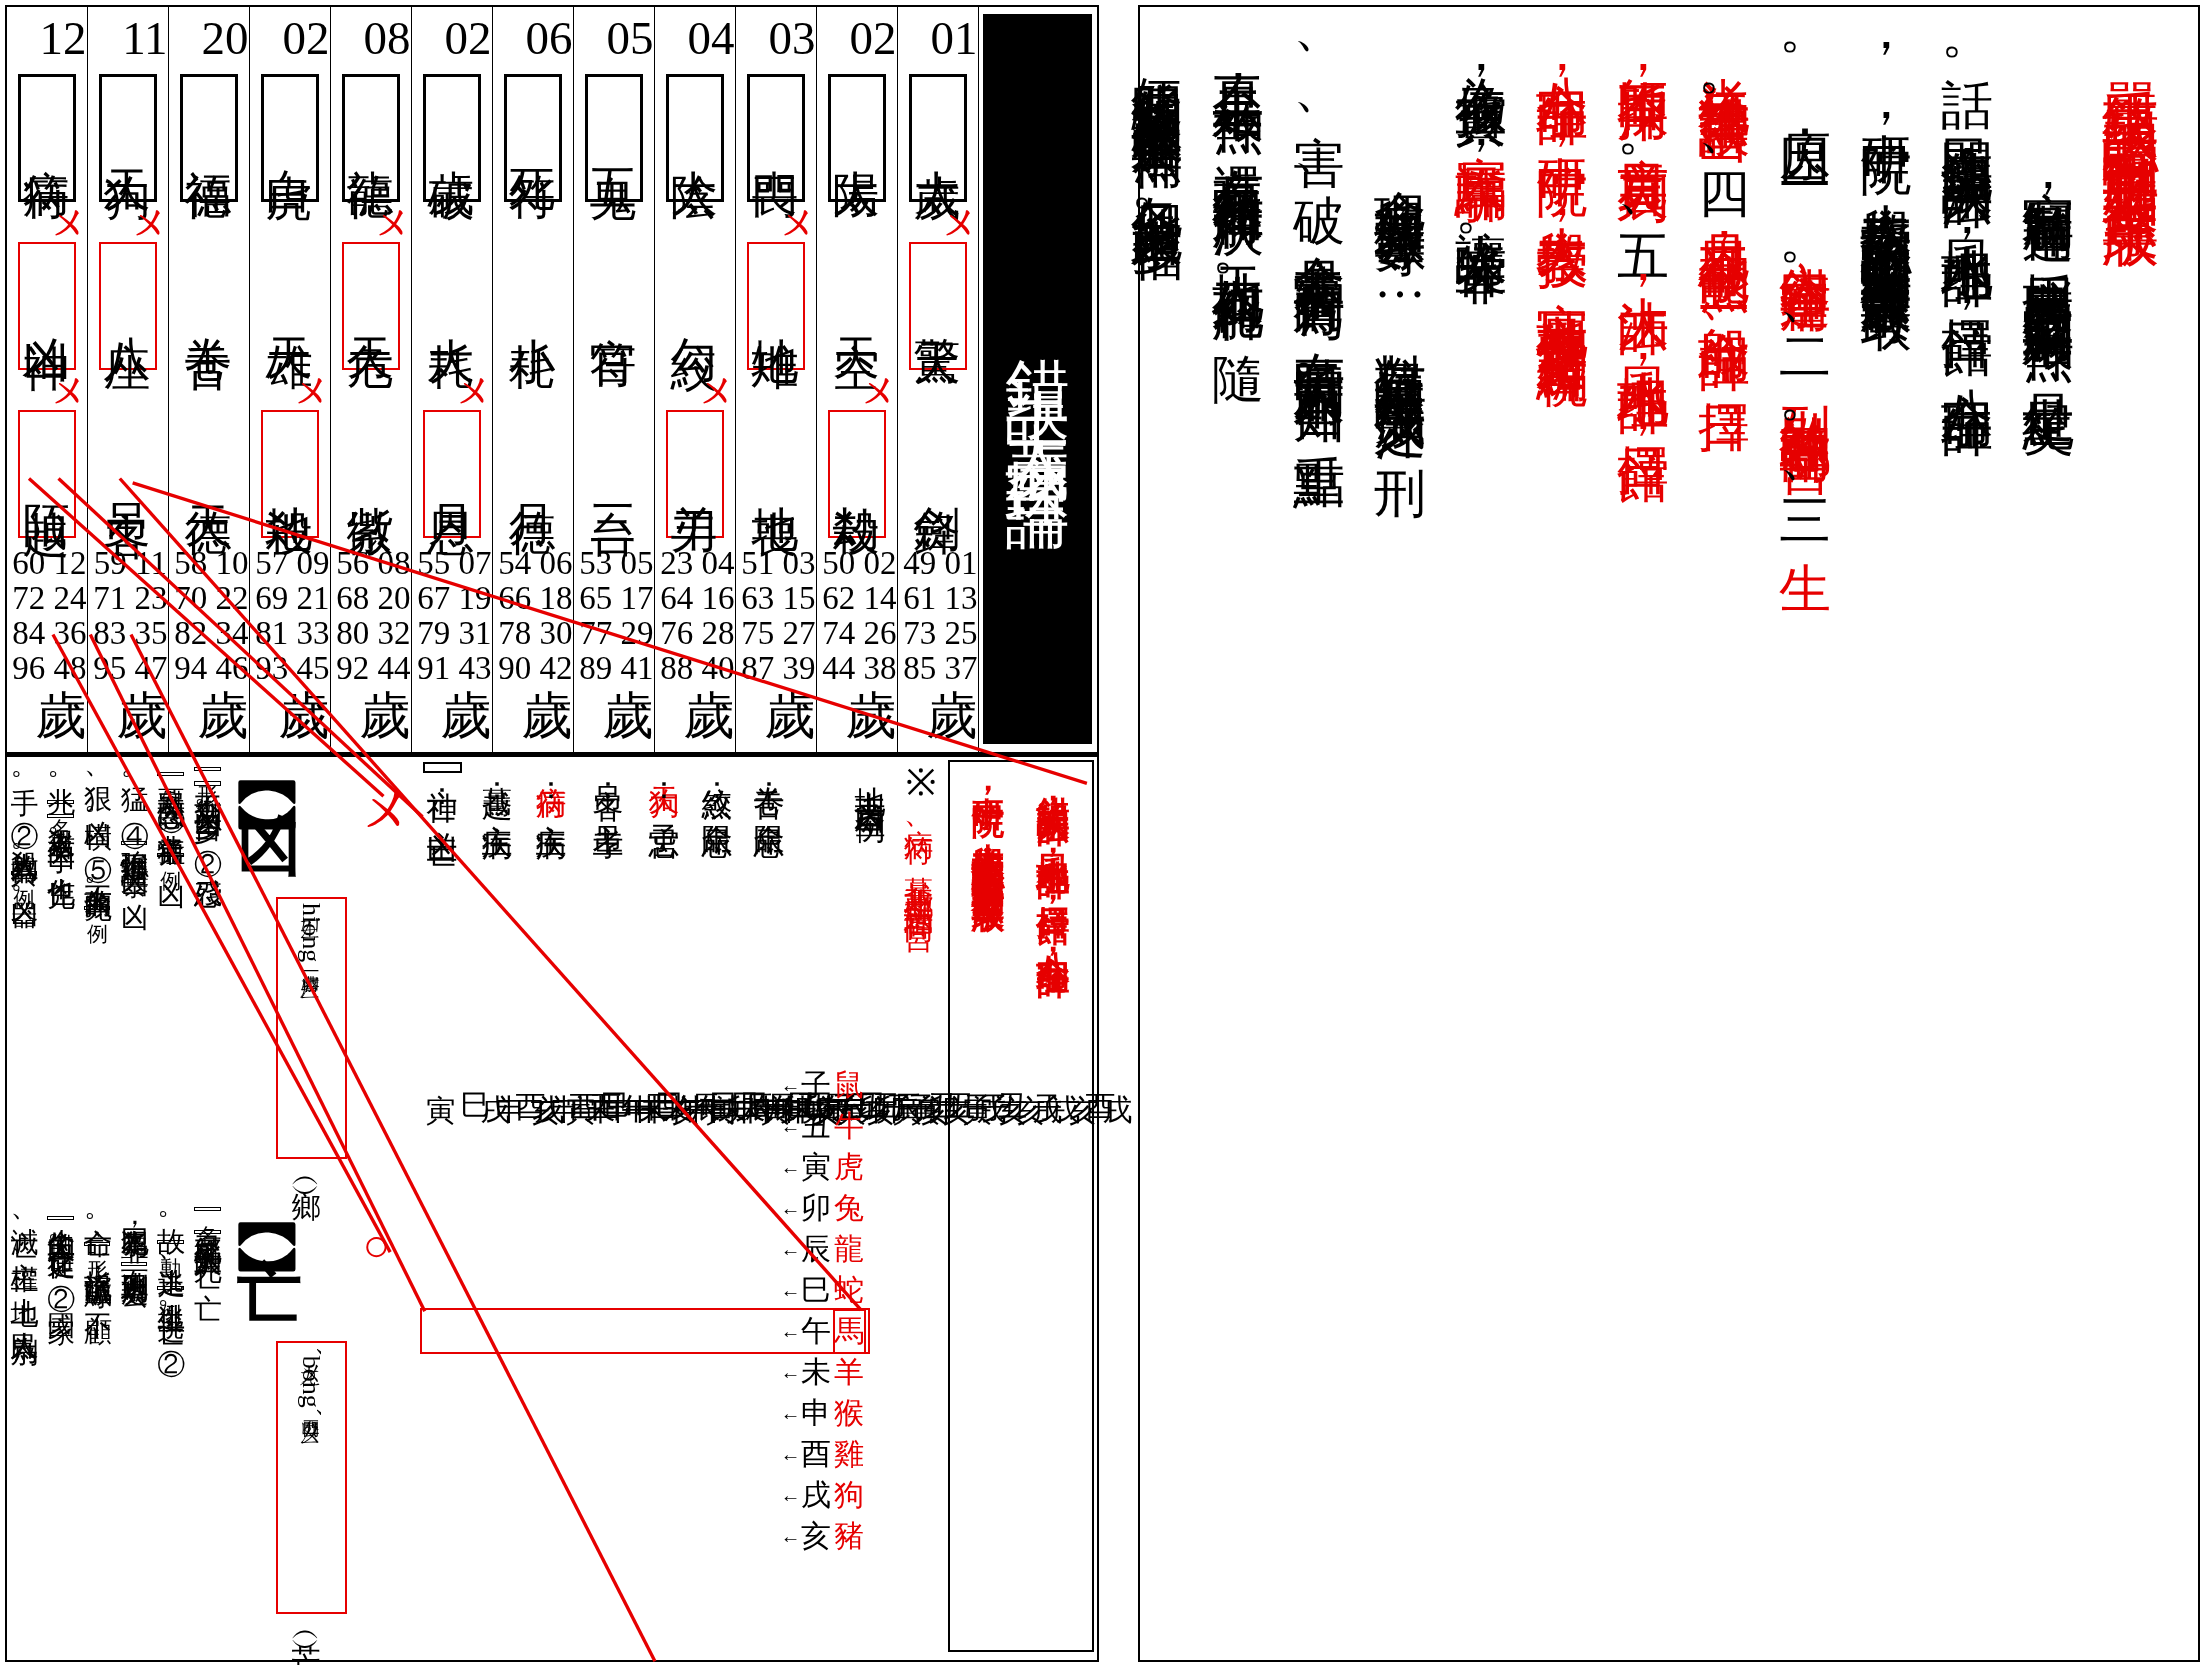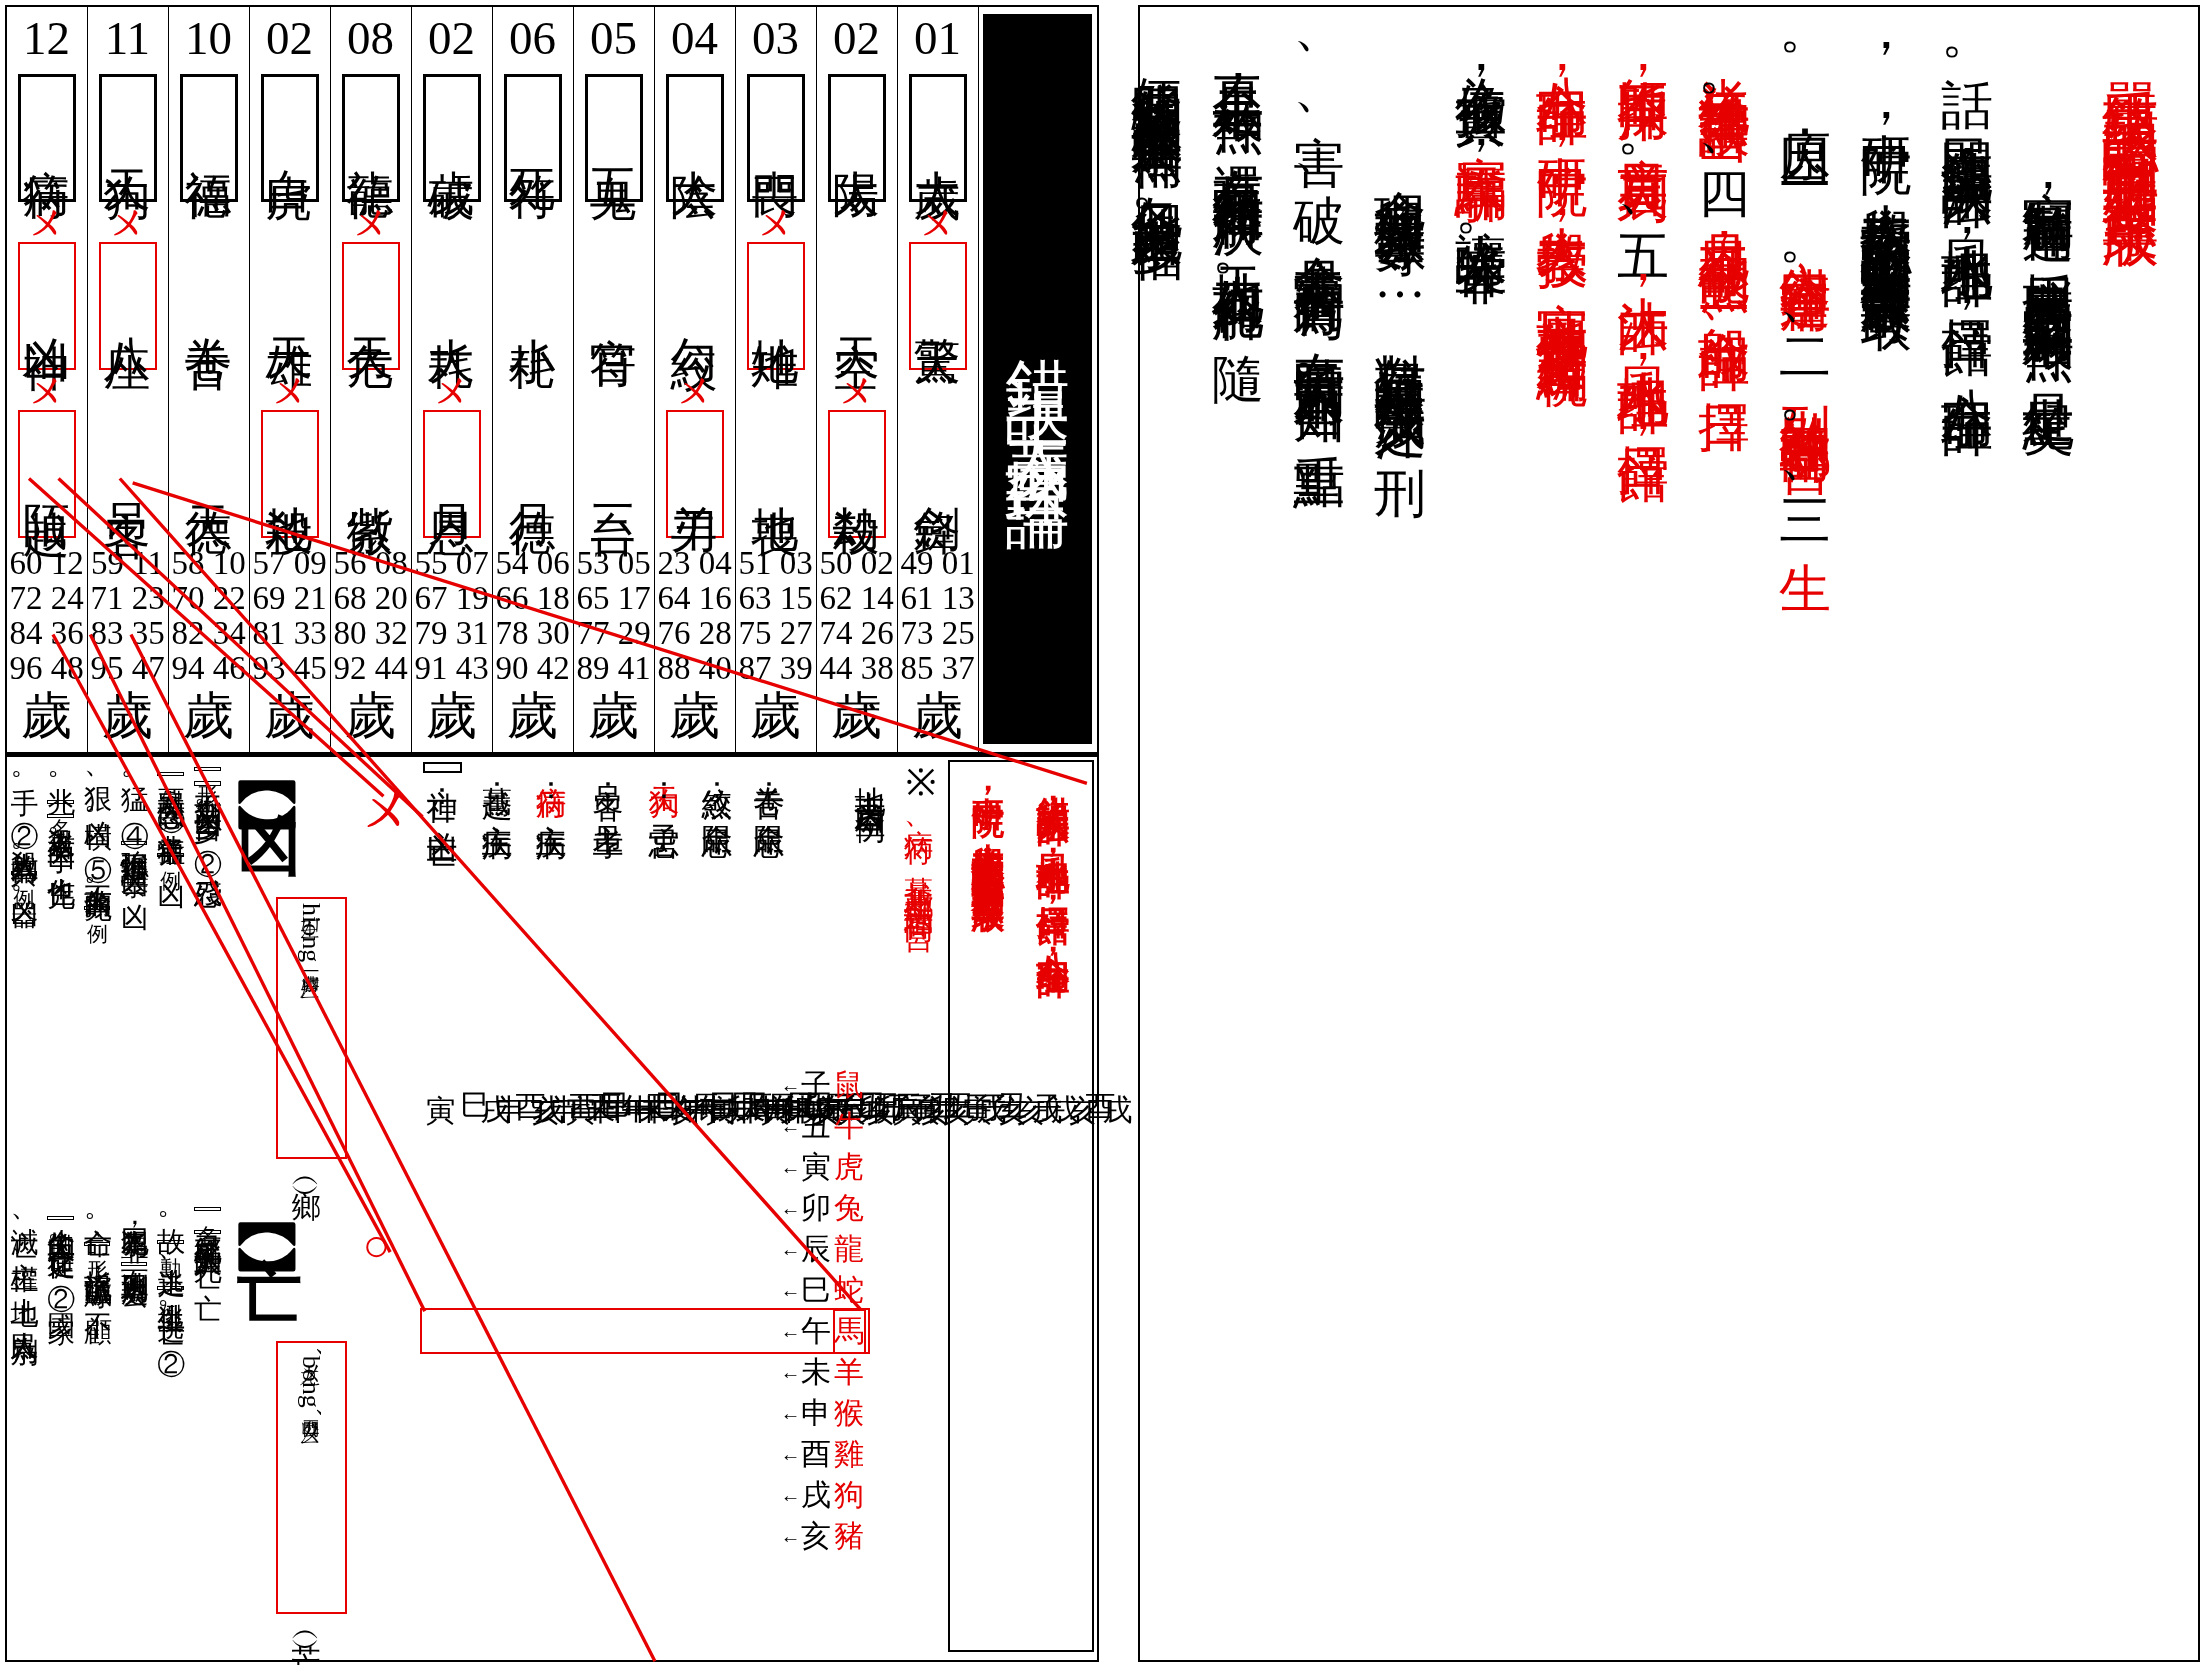--- a/index.html
+++ b/index.html
@@ -6,21 +6,21 @@
   .page{position:relative;width:2205px;height:1666px;background:#fff;
         font-family:"Liberation Serif","DejaVu Serif",serif;color:#000;overflow:hidden;}
   .panel{position:absolute;border:2.2px solid #000;background:#fff;box-sizing:border-box;}
   #leftPanel{left:4.5px;top:4.5px;width:1094px;height:1657px;}
   #rightPanel{left:1138px;top:4.5px;width:1062px;height:1657px;}
   
   .vup{writing-mode:vertical-rl;text-orientation:upright;}
   .vmx{writing-mode:vertical-rl;text-orientation:mixed;}
   
   #tableRow{position:absolute;left:0;top:0;right:0;height:745px;border-bottom:5.6px solid #000;display:flex;}
-  .tcol{width:81px;border-right:1.7px solid #000;display:flex;flex-direction:column;align-items:center;box-sizing:border-box;flex:none;}
+  .tcol{width:81px;border-right:1.7px solid #000;display:flex;flex-direction:column;align-items:flex-end;box-sizing:border-box;flex:none;}
   .tnum{height:62px;font-size:47px;line-height:62px;text-align:center;}
   .slot{height:137px;display:flex;align-items:center;justify-content:center;width:100%;}
   .slot1{height:138px;}
   .xslot{height:31px;font-size:35px;line-height:31px;color:#e60000;font-weight:bold;text-align:center;}
   .starbox{width:58px;height:128px;border:3.3px solid #000;display:flex;align-items:center;justify-content:center;box-sizing:border-box;}
   .starbox.bad{border:2.8px solid #e60000;}
   .starplain{width:58px;height:128px;display:flex;align-items:center;justify-content:center;}
   .startxt{font-size:47px;letter-spacing:5.6px;line-height:58px;}
   .numsblk{height:139px;margin-top:3.3px;text-align:center;font-size:33px;line-height:35px;white-space:pre-line;}
   .agelbl{margin-top:auto;margin-bottom:7.8px;font-size:51px;line-height:56px;}
@@ -115,21 +115,21 @@
               <div class="vup startxt">吊客</div>
             </div>
           </div>
           <div class="numsblk">59 11
 71 23
 83 35
 95 47</div>
           <div class="agelbl">歲</div>
         </div>
         <div class="tcol">
-          <div class="tnum">10</div>
+          <div class="tnum">20</div>
           <div class="slot slot1">
             <div class="starbox">
               <div class="vup startxt">福德</div>
             </div>
           </div>
           <div class="xslot"></div>
           <div class="slot">
             <div class="starplain">
               <div class="vup startxt">卷舌</div>
             </div>

